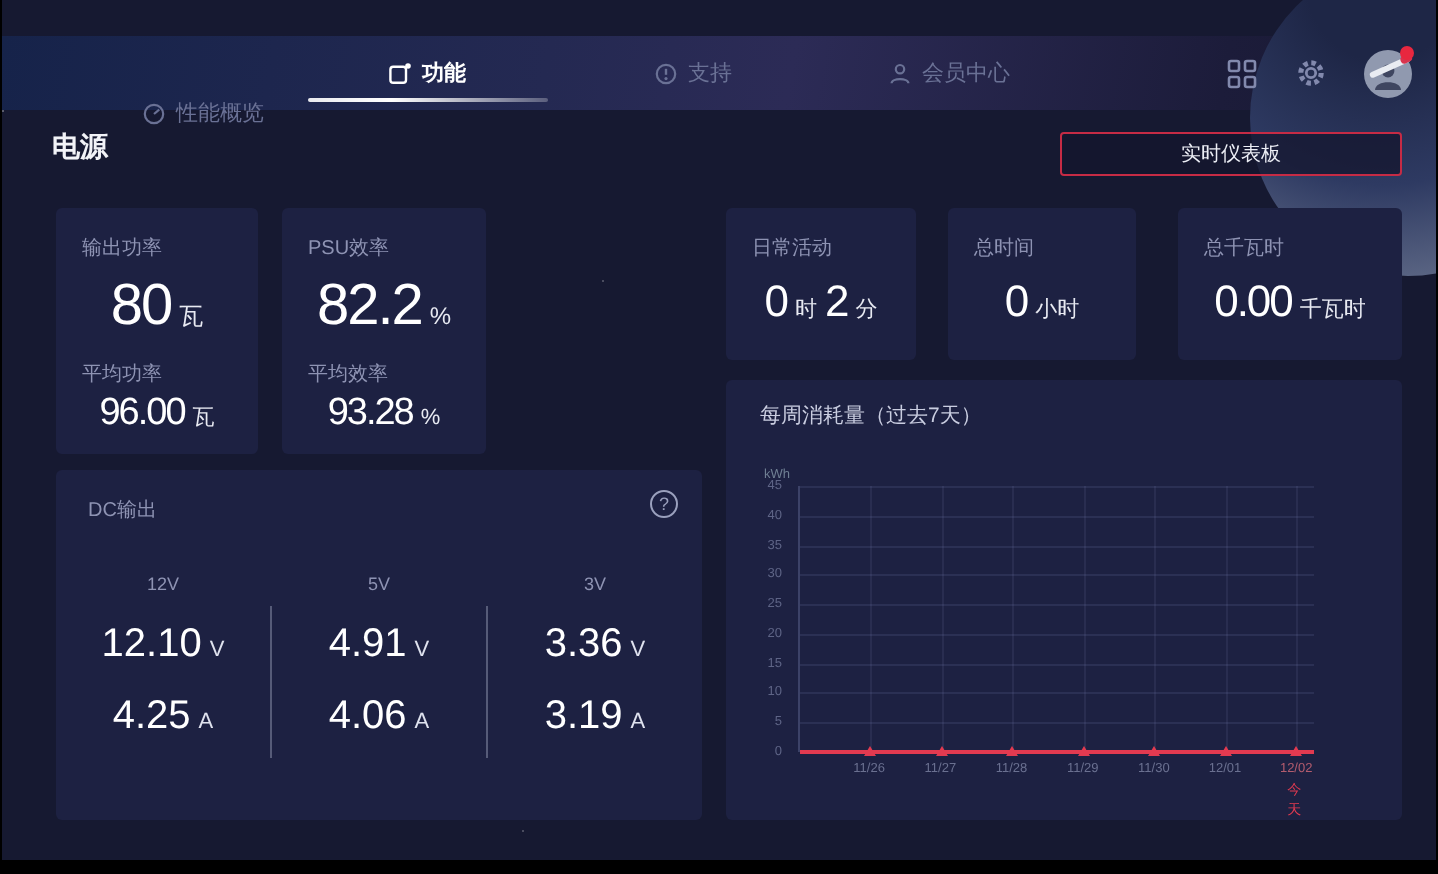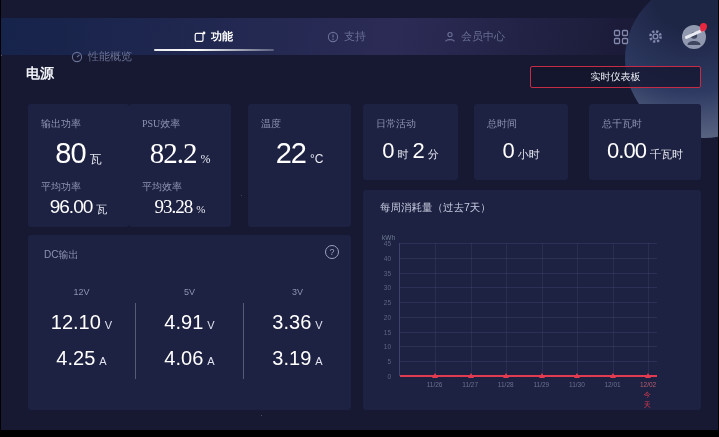--- a/index.html
+++ b/index.html
@@ -65,21 +65,21 @@
   .dash-btn { position:absolute; left:529px; top:11px; width:171px; height:22px;
               background:rgba(20,22,45,.75); border:1px solid #c62b45; border-radius:2px;
               color:#eceef5; font-size:10px; display:flex; align-items:center; justify-content:center;
               cursor:pointer; }
 
   .card { position:absolute; background:#1d2142; border-radius:3px; }
   .card .lbl { color:#8e93b3; font-size:10px; }
 
   
   .c-output { left:27px;  top:49px; width:101px; height:123px; }
-  .c-psu    { left:128px; top:49px; width:102px; height:123px;font-family:Liberation Serif, serif; }
+  .c-psu    { left:140px; top:49px; width:102px; height:123px; }
   .c-temp   { left:247px; top:49px; width:103px; height:123px; }
   .stat-lbl { position:absolute; left:13px; }
   .lbl-a { top:13px; } .lbl-b { top:76px; }
   .vrow { position:absolute; left:0; width:100%; display:flex; align-items:baseline;
           justify-content:center; gap:4px; color:#fff; }
   .vrow .num { font-size:29px; font-weight:500; letter-spacing:-1px; }
   .vrow .unit { font-size:12px; color:#e8eaf2; }
   .vrow-a { top:33px; } 
   .vrow-b { top:92px; }
   .vrow-b .num { font-size:19px; }
@@ -231,27 +231,20 @@
         <span class="num">82.2</span>
           <span class="unit">%</span>
       </div>
       <div class="lbl stat-lbl lbl-b">平均效率</div>
       <div class="vrow vrow-b">
         <span class="num">93.28</span>
           <span class="unit">%</span>
       </div>
     </div>
 
-    <div class="card c-temp">
-      <div class="lbl stat-lbl lbl-a">温度</div>
-      <div class="vrow vrow-a">
-        <span class="num">22</span>
-          <span class="unit">°C</span>
-      </div>
-    </div>
 
     <div class="card c-daily">
       <div class="lbl stat-lbl lbl-a">日常活动</div>
       <div class="vrow rvrow">
         <span class="num">0</span>
           <span class="unit">时</span>
         <span class="num">2</span>
           <span class="unit">分</span>
       </div>
     </div>

